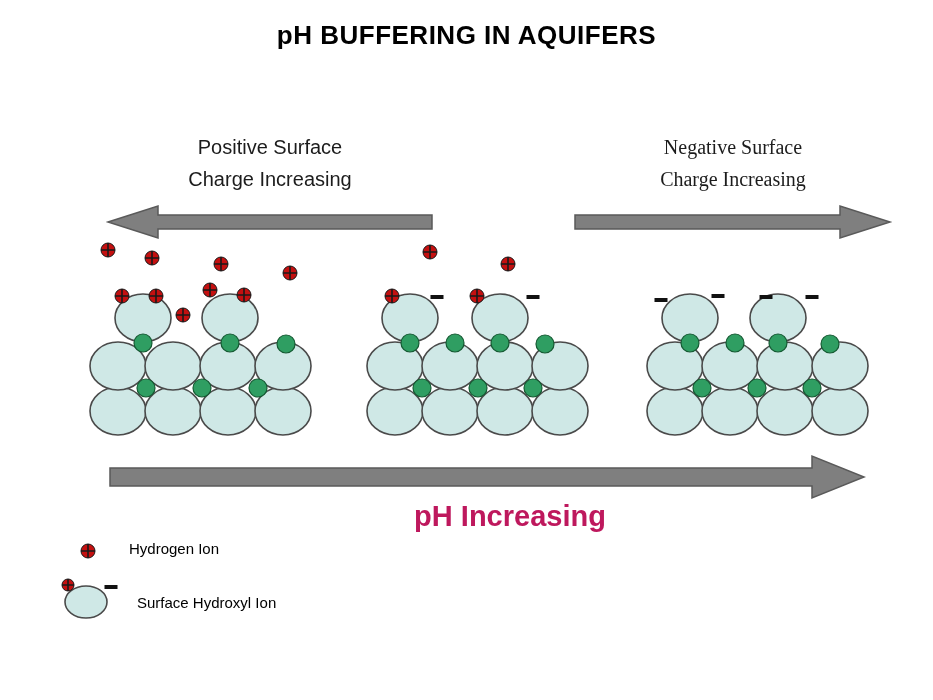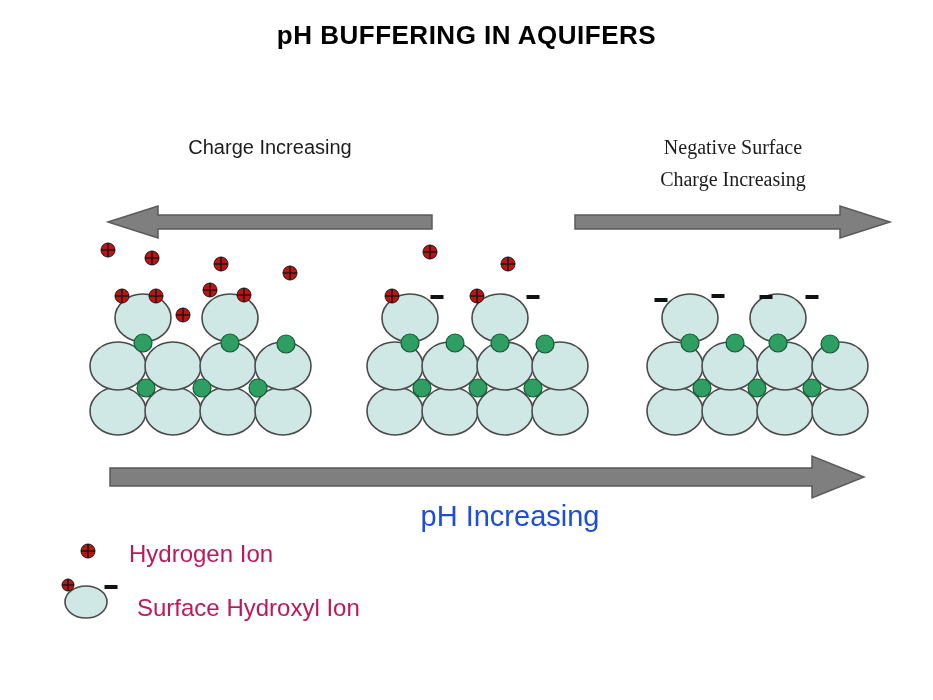--- a/index.html
+++ b/index.html
@@ -33,27 +33,27 @@
   }
   .arrow-label.left  { left: 140px; top: 131px; }
   .arrow-label.right { left: 603px; top: 131px; font-family: Liberation Serif, serif; }
   .arrow-label span { display: block; }
   .ph-label {
     position: absolute;
     left: 300px; top: 500px;
     width: 420px;
     text-align: center;
     font-size: 29px;
-    font-weight: normal;
-    color: #1d4ed8;
+    font-weight: bold;
+    color: #be185d;
   }
   .legend-label {
     position: absolute;
-    font-size: 24px;
-    color: #be185d;
+    font-size: 15px;
+    color: #000000;
     white-space: nowrap;
   }
   .legend-label.hydrogen { left: 129px; top: 540px; }
   .legend-label.hydroxyl { left: 129px; top: 594px; margin-left: 8px; }
   svg.diagram { position: absolute; left: 0; top: 0; }
 </style>
 </head>
 <body>
 
 <div class="canvas">
@@ -178,20 +178,21 @@
       <g>
         <circle cx="68" cy="585" r="6" fill="#c41010" stroke="#1a1a1a" stroke-width="1"></circle>
         <path d="M 62 585 H 74 M 68 579 V 591" stroke="#1a1a1a" stroke-width="1.6" fill="none"></path>
       </g>
       <rect x="104.5" y="585" width="13" height="4" fill="#111111"></rect>
     </svg>
 
   <div class="title">pH BUFFERING IN AQUIFERS</div>
 
   <div class="arrow-label left">
+    <span>Positive Surface</span>
     <span>Charge Increasing</span>
   </div>
 
   <div class="arrow-label right">
     <span>Negative Surface</span>
     <span>Charge Increasing</span>
   </div>
 
   <div class="ph-label">pH Increasing</div>
 

